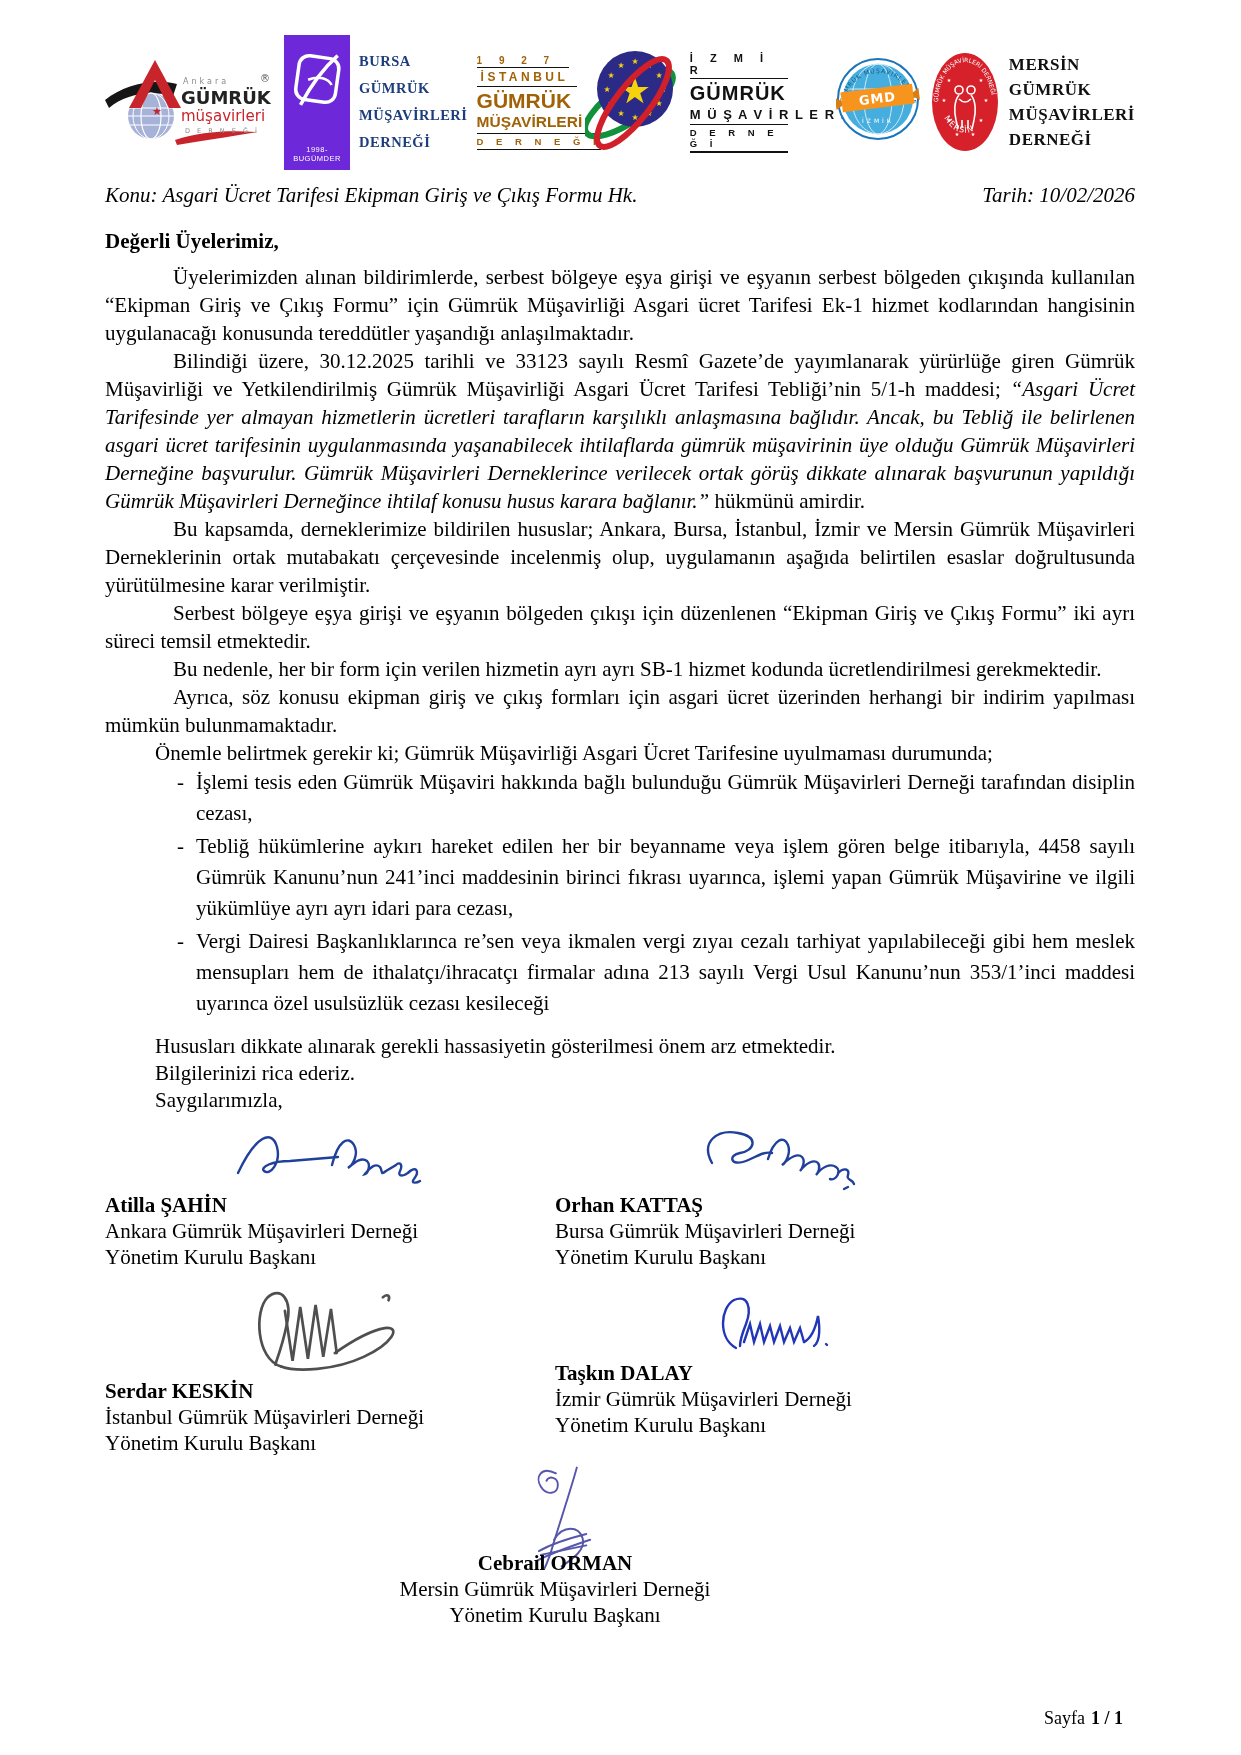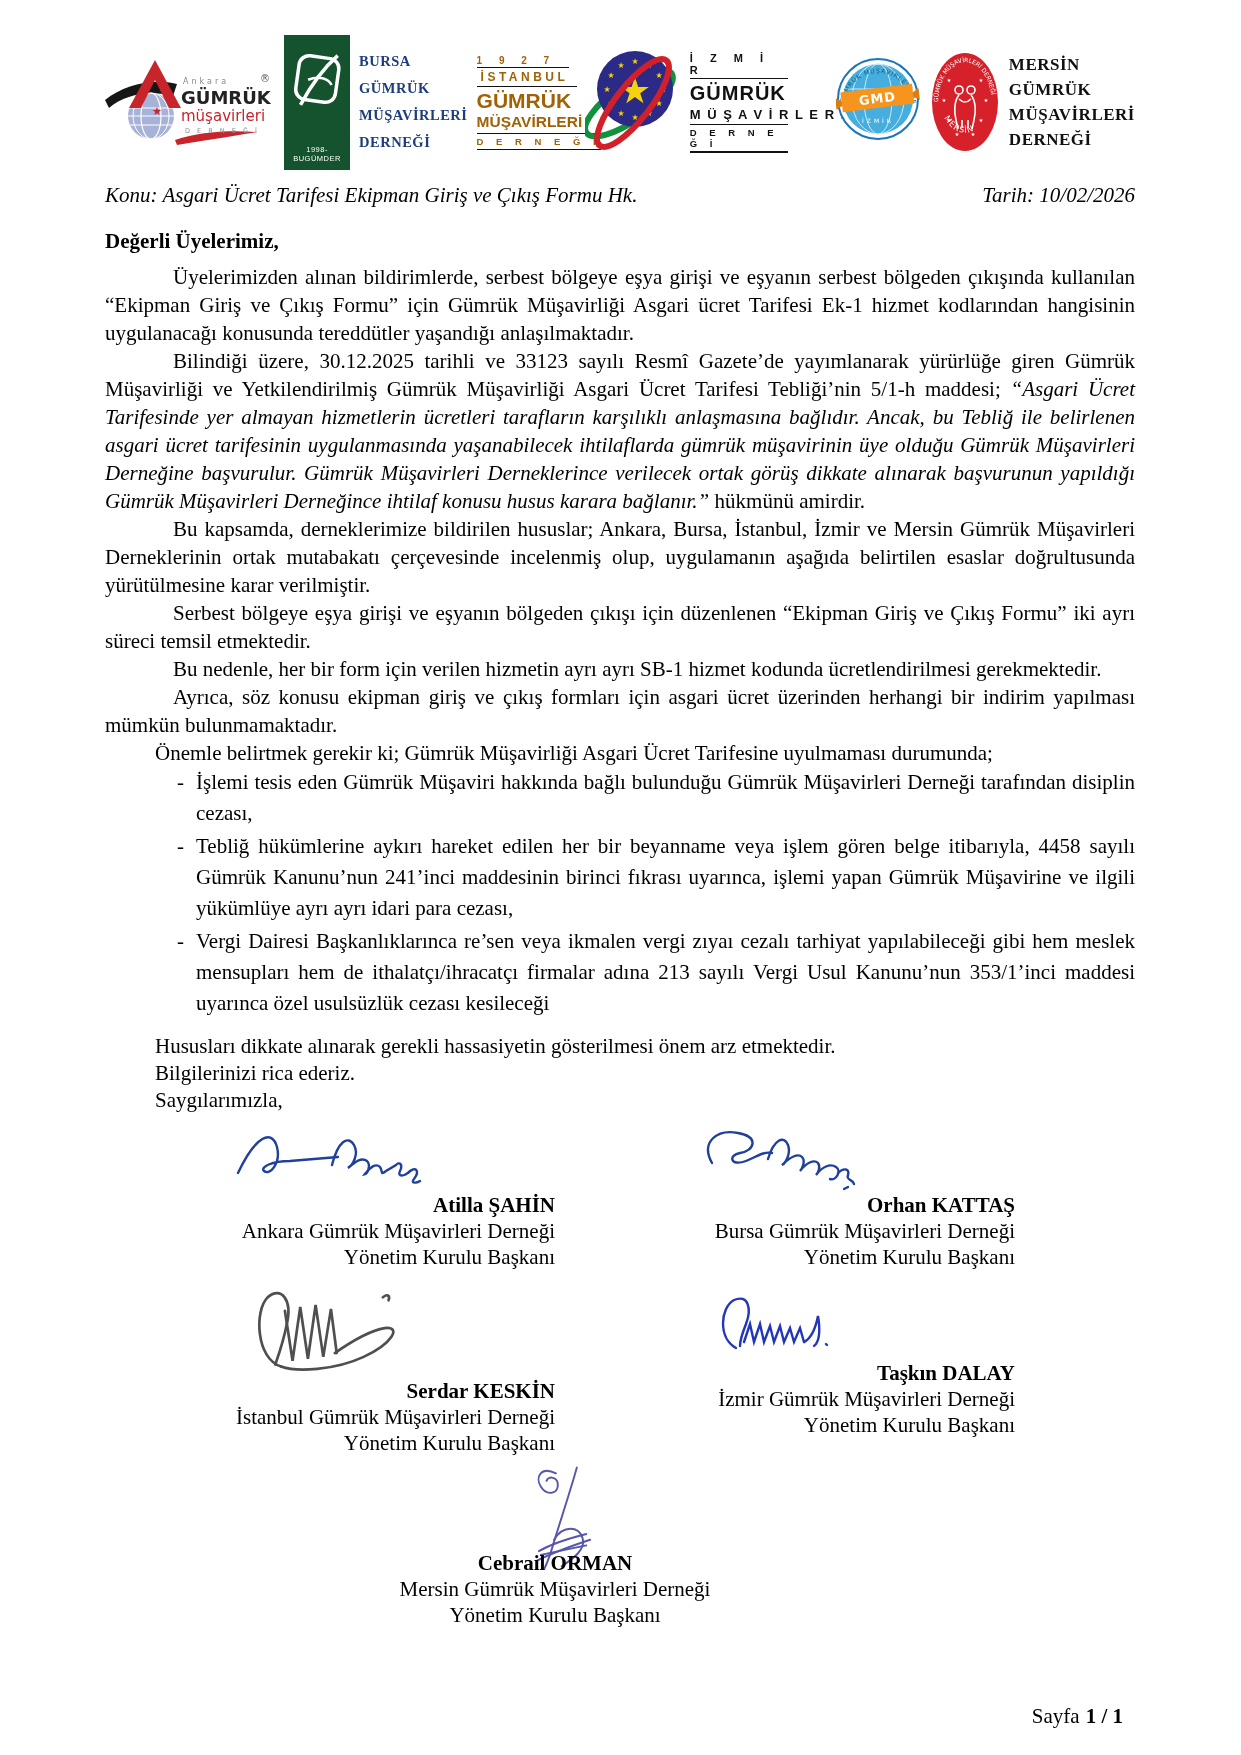--- a/index.html
+++ b/index.html
@@ -3,21 +3,21 @@
 <meta charset="utf-8">
 <style>
   html,body{margin:0;padding:0;background:#fff;}
   .page{position:relative;width:1241px;height:1755px;background:#fff;box-sizing:border-box;
         padding:38px 106px 0 105px;overflow:hidden;color:#000;
         font-family:"Liberation Serif","DejaVu Serif",serif;}
   
   .logo-strip{display:flex;justify-content:space-between;align-items:center;height:128px;}
   .lg{display:flex;align-items:center;}
   
-  .bursa-box{width:66px;height:135px;background:#14532d;position:relative;flex:none;}
+  .bursa-box{width:66px;height:135px;background:#6d28d9;position:relative;flex:none;}
   .bursa-badge{position:absolute;left:0;right:0;bottom:7px;text-align:center;color:#fff;
                font-family:"Liberation Sans",sans-serif;font-size:7.5px;letter-spacing:.5px;}
   .bursa-text{margin-left:9px;color:#1d3d7c;font-weight:bold;font-size:14.5px;line-height:27px;
               letter-spacing:.5px;font-family:"Liberation Serif",serif;}
   
   .ist-text{font-family:"Liberation Sans",sans-serif;color:#a16207;flex:none;}
   .ist-1927{font-size:10px;font-weight:bold;letter-spacing:7px;border-bottom:1.5px solid #111;padding-bottom:1px;width:92px;}
   .ist-ist{font-size:12px;font-weight:bold;letter-spacing:3.5px;border-bottom:1.5px solid #111;padding:2px 4px;width:92px;}
   .ist-gum{font-size:21px;font-weight:bold;margin-top:2px;}
   .ist-mus{font-size:15.5px;font-weight:bold;border-bottom:1.5px solid #111;padding-bottom:2px;}
@@ -38,29 +38,29 @@
   .jp{margin:0;text-align:justify;text-indent:68px;}
   .p-half{margin:0;text-indent:50px;}
   .it{font-style:italic;}
   ul.blist{margin:0;padding:0 0 0 70px;list-style:none;}
   ul.blist li{position:relative;padding-left:21px;text-align:justify;line-height:31px;margin:0 0 2px 0;}
   ul.blist li::before{content:"-";position:absolute;left:2px;top:0;}
   .closing{margin-top:14px;margin-left:50px;line-height:27px;font-size:21px;}
   
   .sig-section{margin-top:6px;}
   .sig-row{display:flex;}
-  .sig-col{width:450px;text-align:right;}
+  .sig-col{width:450px;text-align:left;}
   .sig-col.right{width:460px;}
   .sig-center{width:460px;margin-left:220px;text-align:center;margin-top:4px;}
   .sig-name{font-weight:bold;font-size:21px;line-height:26px;}
   .sig-org{font-size:21px;line-height:26px;}
   .sig-img{display:block;margin:0 auto;}
   .row2{margin-top:12px;}
   
-  .footer{position:absolute;right:118px;bottom:26px;font-size:21px;}
+  .footer{position:absolute;right:118px;bottom:26px;font-size:18px;}
   .footer .pl{margin-right:6px;}
   .footer b{font-weight:bold;}
   svg text{font-family:"DejaVu Sans","Liberation Sans",sans-serif;}
 </style>
 </head>
 <body>
 
 <div class="page">
 
   <div class="logo-strip">

